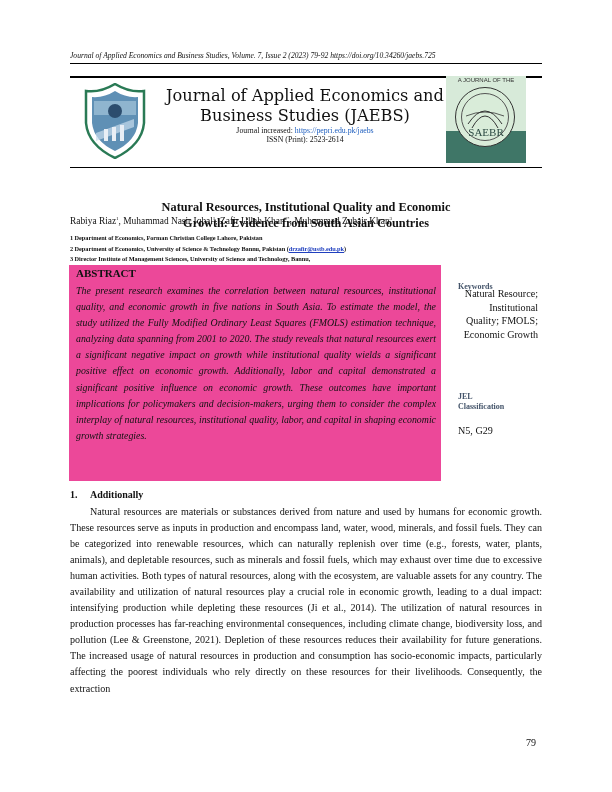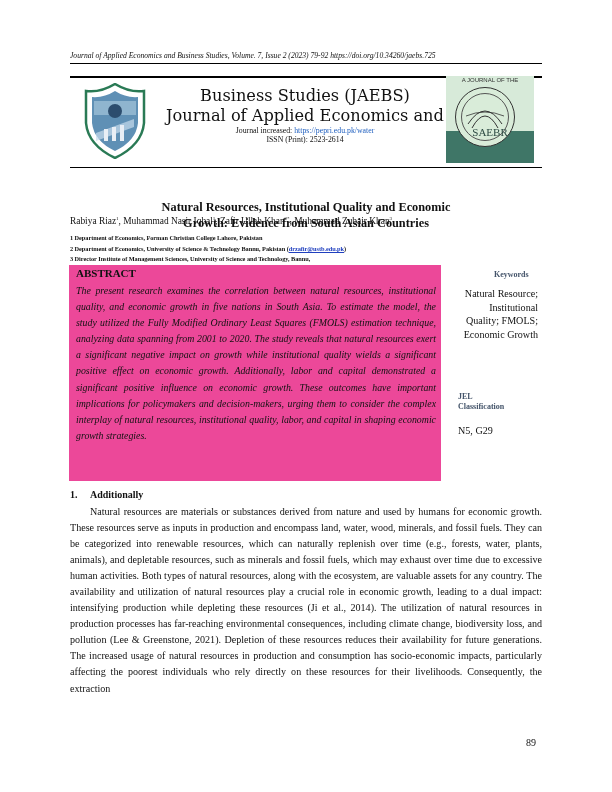--- a/index.html
+++ b/index.html
@@ -6,21 +6,21 @@
     body { width: 612px; height: 792px; position: relative; overflow: hidden;
            font-family: "Liberation Serif", "DejaVu Serif", serif; color: #111; }
     .running-head { position: absolute; left: 70px; top: 51px; width: 472px;
                     font-size: 7.6px; font-style: italic; white-space: nowrap; }
     .rule { position: absolute; left: 70px; width: 472px; background: #000; }
     .rule.r1 { top: 63px; height: 1px; }
     .rule.r2 { top: 76px; height: 2px; }
     .rule.r3 { top: 167px; height: 1px; }
 
     .logo-left { position: absolute; left: 82px; top: 83px; width: 66px; height: 76px; }
-    .logo-right { position: absolute; left: 446px; top: 76px; width: 88px; height: 87px;
+    .logo-right { position: absolute; left: 446px; top: 76px; width: 80px; height: 87px;
                   background: #d7ead9; overflow: hidden; }
     .logo-right .band { position: absolute; left: 0; right: 0; bottom: 0; height: 32px; background: #3f7667; }
     .logo-right .top-txt { position: absolute; top: 1px; left: 0; width: 100%; text-align: center;
                            font-family: "Liberation Sans", sans-serif; font-size: 6px; color: #333; }
     .logo-right .circle { position: absolute; left: 9px; top: 11px; width: 58px; height: 58px;
                           border-radius: 50%; border: 1.5px solid #333; background: #d9ecd9; }
     .logo-right .inner { position: absolute; left: 15px; top: 17px; width: 46px; height: 46px;
                          border-radius: 50%; border: 1px solid #555; }
     .logo-right .saebr { position: absolute; left: 0; width: 100%; top: 50px; text-align: center;
                          font-size: 11px; color: #2d4a43; }
@@ -41,21 +41,21 @@
 
     .abstract-box { position: absolute; left: 69px; top: 265px; width: 372px; height: 216px;
                     background: #ec4899; }
     .abstract-box .abs-head { position: absolute; left: 7px; top: 2px; font-weight: bold; font-size: 11px; }
     .abstract-box .abs-text { position: absolute; left: 7px; top: 18px; width: 360px;
                               font-style: italic; font-size: 9.85px; line-height: 16.1px; text-align: justify; }
 
     .side { position: absolute; left: 458px; top: 266px; width: 88px; }
     .side .label { font-weight: bold; font-size: 8px; color: #44546a; line-height: 10px; }
     .side .val { font-size: 10.1px; line-height: 13.6px; }
-    .side .kw-label { position: absolute; top: 4px; margin-left: 36px; }
+    .side .kw-label { position: absolute; top: 16px; }
     .side .kw-val { position: absolute; top: 21px; width: 80px; text-align: right; }
     .side .jel-label { position: absolute; top: 126px; width: 60px; }
     .side .jel-val { position: absolute; top: 158px; }
 
     .section-head { position: absolute; left: 70px; top: 489px; font-weight: bold; font-size: 10px; }
     .section-head .num { display: inline-block; width: 20px; }
     .body-text { position: absolute; left: 70px; top: 504px; width: 472px; font-size: 10.1px;
                  line-height: 16.05px; text-align: justify; text-indent: 20px; }
     .page-num { position: absolute; left: 526px; top: 737px; font-size: 10px; }
   </style>
@@ -73,24 +73,24 @@
     <rect x="12" y="18" width="42" height="14" fill="#8fb5cf"></rect>
     <circle cx="33" cy="28" r="7" fill="#2c4d6e"></circle>
     <path d="M14 50 L52 36 L52 44 L14 58 Z" fill="#c8dcec" opacity="0.7"></path>
     <rect x="22" y="46" width="4" height="12" fill="#e8eef5"></rect>
     <rect x="30" y="44" width="4" height="14" fill="#e8eef5"></rect>
     <rect x="38" y="42" width="4" height="16" fill="#e8eef5"></rect>
   </svg>
 </div>
 
 <div class="masthead">
+  <div class="jtitle">Journal of Applied Economics and</div>
   <div class="jtitle">Business Studies (JAEBS)</div>
-  <div class="jtitle">Journal of Applied Economics and</div>
   <div class="meta">
-    <span>Journal increased: </span><span class="link">https://pepri.edu.pk/water</span>
+    <span>Journal increased: </span><span class="link">https://pepri.edu.pk/jaebs</span>
   </div>
   <div class="meta">ISSN (Print): 2523-2614</div>
 </div>
 
 <div class="logo-right">
   <div class="band"></div>
   <div class="top-txt">A JOURNAL OF THE</div>
   <div class="circle"></div>
   <div class="inner">
     <svg width="46" height="46" viewBox="0 0 46 46">
@@ -130,13 +130,13 @@
   <div class="label jel-label">JEL Classification</div>
   <div class="val jel-val">N5, G29</div>
 </div>
 
 <div class="section-head">
   <span class="num">1.</span><span>Additionally</span>
 </div>
 
 <div class="body-text">Natural resources are materials or substances derived from nature and used by humans for economic growth. These resources serve as inputs in production and encompass land, water, wood, minerals, and fossil fuels. They can be categorized into renewable resources, which can naturally replenish over time (e.g., forests, water, plants, animals), and depletable resources, such as minerals and fossil fuels, which may exhaust over time due to excessive human activities. Both types of natural resources, along with the ecosystem, are valuable assets for any country. The availability and utilization of natural resources play a crucial role in economic growth, leading to a dual impact: intensifying production while depleting these resources (Ji et al., 2014). The utilization of natural resources in production processes has far-reaching environmental consequences, including climate change, biodiversity loss, and pollution (Lee &amp; Greenstone, 2021). Depletion of these resources reduces their availability for future generations. The increased usage of natural resources in production and consumption has socio-economic impacts, particularly affecting the poorest individuals who rely directly on these resources for their livelihoods. Consequently, the extraction</div>
 
-<div class="page-num">89</div>
+<div class="page-num">79</div>
 
 </body></html>

